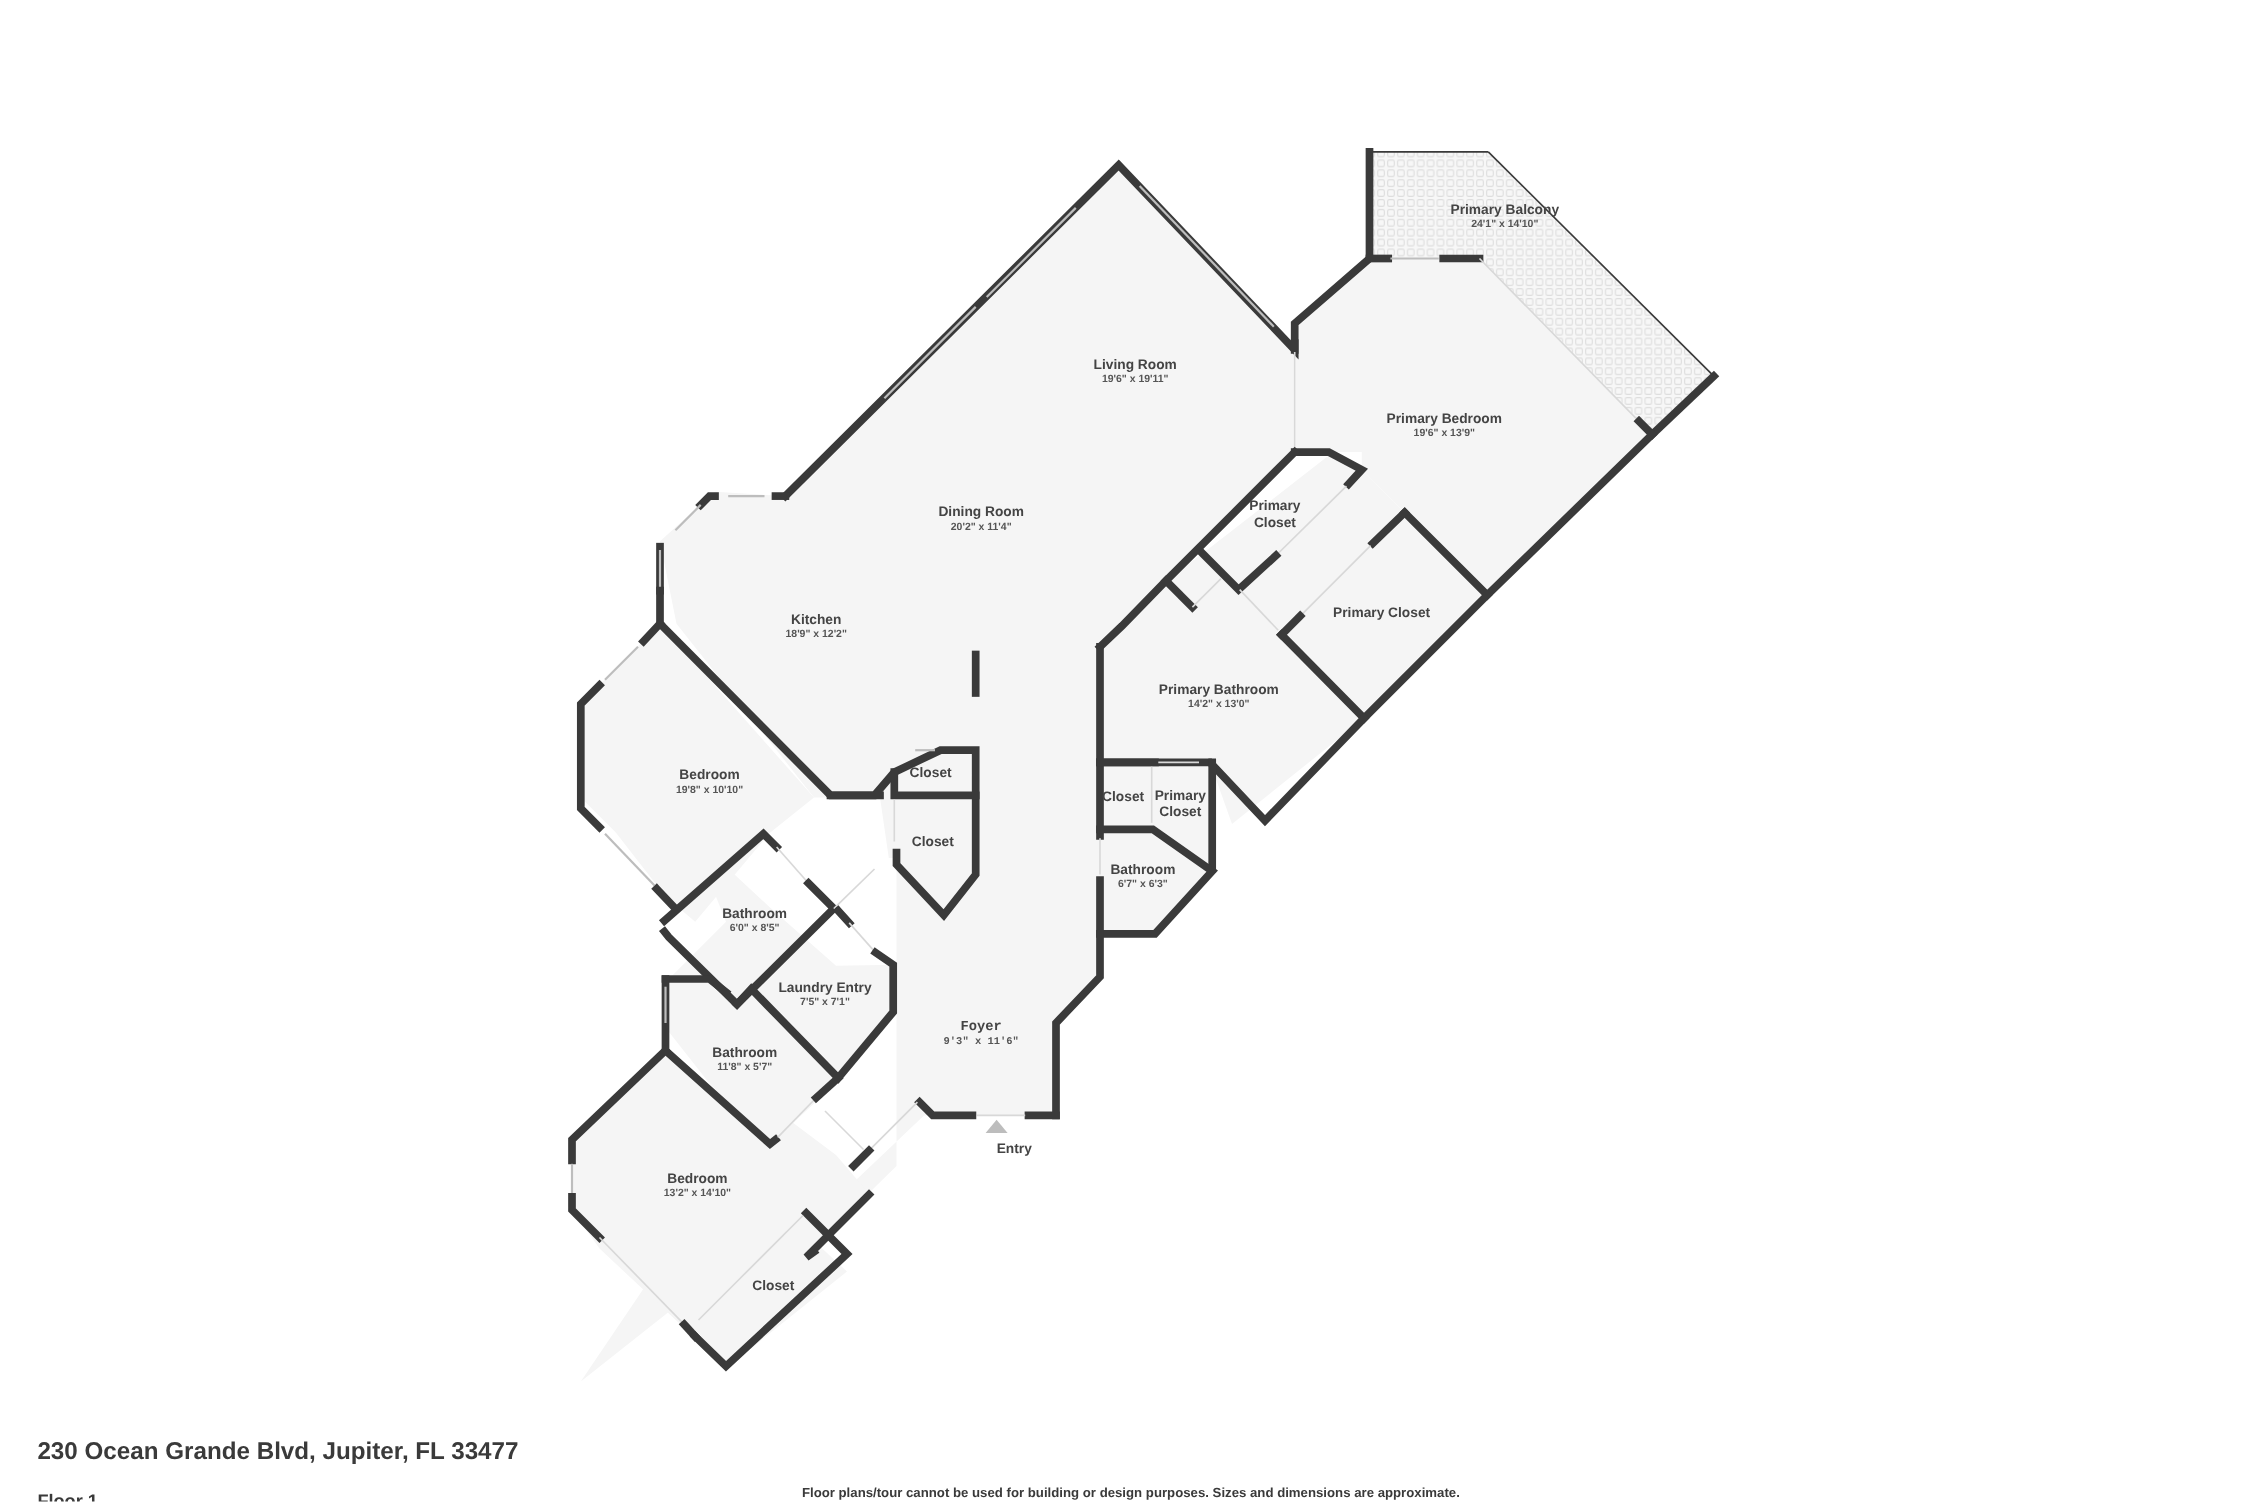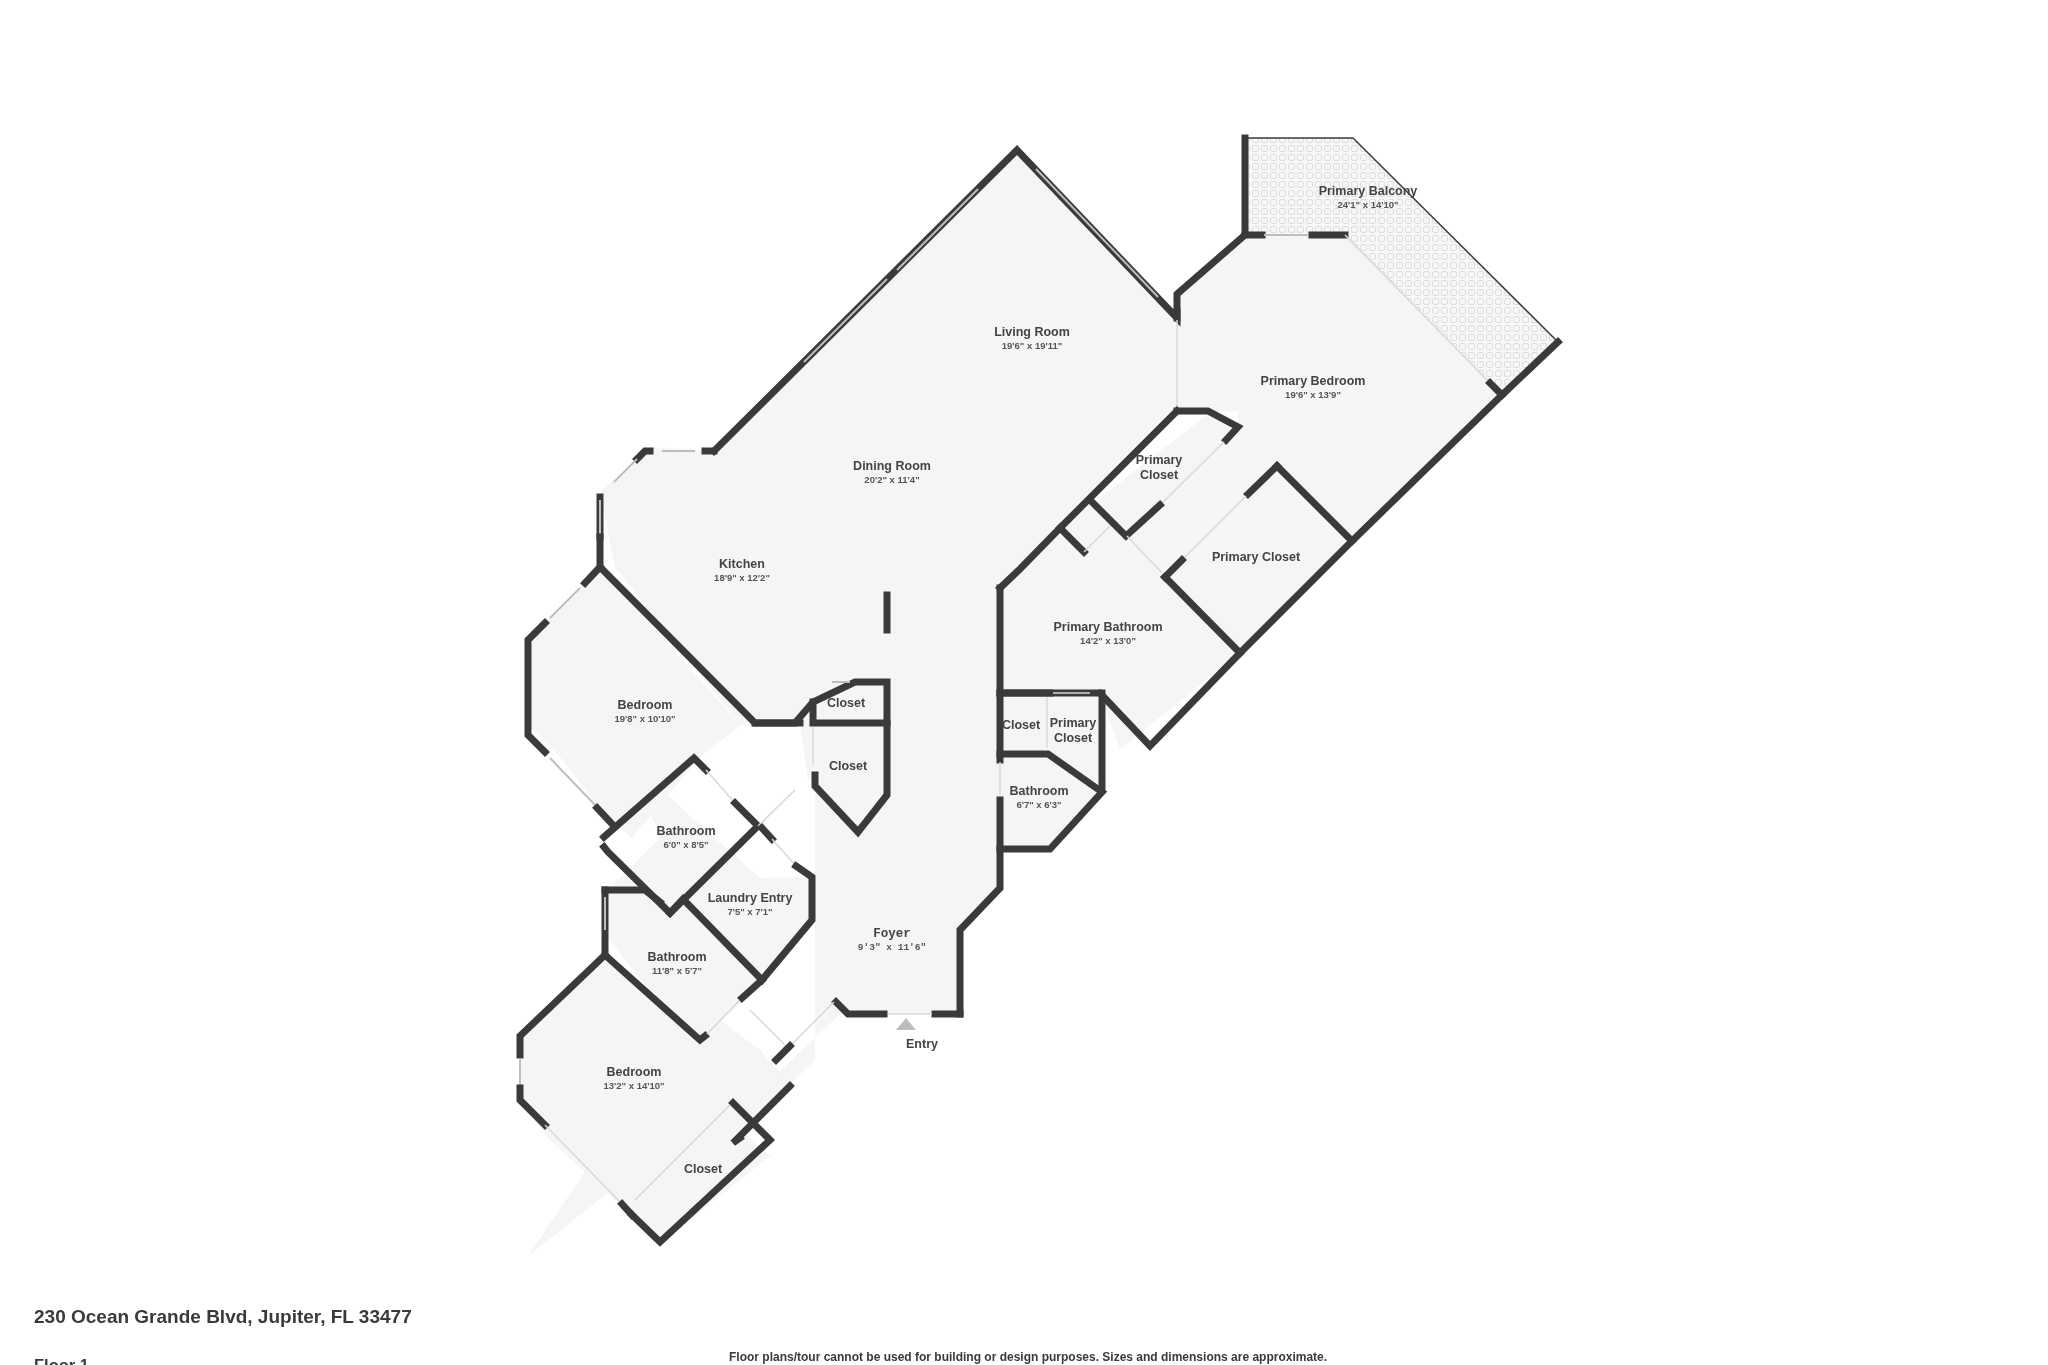--- a/index.html
+++ b/index.html
@@ -6,21 +6,21 @@
   body { width:2048px; height:1365px; position:relative; overflow:hidden;
          font-family:"Liberation Sans", "DejaVu Sans", sans-serif; color:#3a3a3a; }
   #plan { position:absolute; left:0; top:0; width:2048px; height:1365px; }
   .floor { fill:#f5f5f5; stroke:none; }
   .wall { fill:none; stroke:#3a3a3a; stroke-width:7; stroke-linecap:square; stroke-linejoin:miter; }
   .window { stroke:#bdbdbd; stroke-width:2; fill:none; }
   .opening { stroke:#d8d8d8; stroke-width:1.5; fill:none; }
   .room-label { position:absolute; transform:translate(-50%,-50%); text-align:center; white-space:nowrap; }
   .room-name { font-size:12.5px; font-weight:bold; color:#444; display:block; line-height:15px; }
   .room-dim { font-size:9.5px; font-weight:bold; color:#555; display:block; line-height:12px; }
-  .footer-address { position:absolute; left:34px; top:1306px; font-size:19px; font-weight:bold; color:#3a3a3a; }
+  .footer-address { position:absolute; left:34px; top:1306px; font-size:22px; font-weight:bold; color:#3a3a3a; }
   .footer-floor { position:absolute; left:34px; top:1356px; font-size:16.5px; font-weight:bold; color:#3a3a3a; }
   .footer-disclaimer { position:absolute; left:716px; top:1350px; font-size:12px; font-weight:bold; color:#3a3a3a;padding-left:13px; }
   .entry-label { position:absolute; transform:translate(-50%,0); font-size:12.5px; font-weight:bold; color:#444; }
 </style>
 </head>
 <body>
 
 <svg id="plan" viewBox="0 0 2048 1365" xmlns="http://www.w3.org/2000/svg">
   <defs>
     <pattern id="tile" width="9" height="9" patternUnits="userSpaceOnUse">

